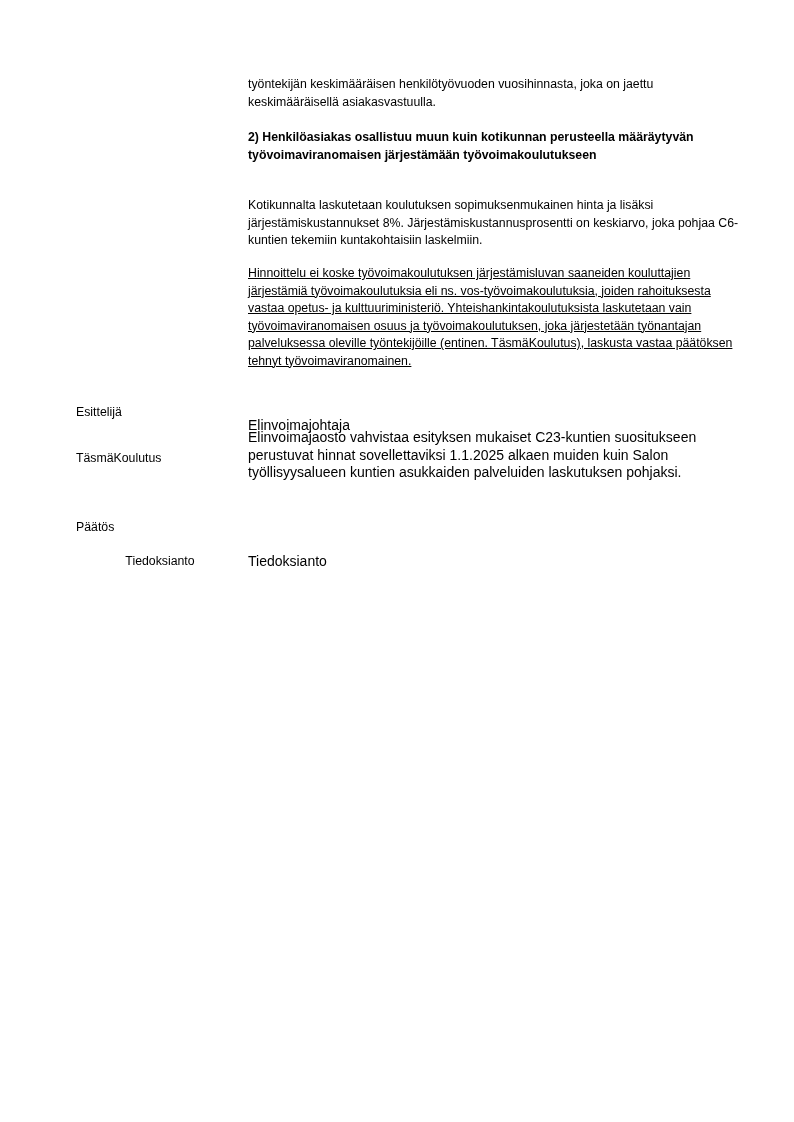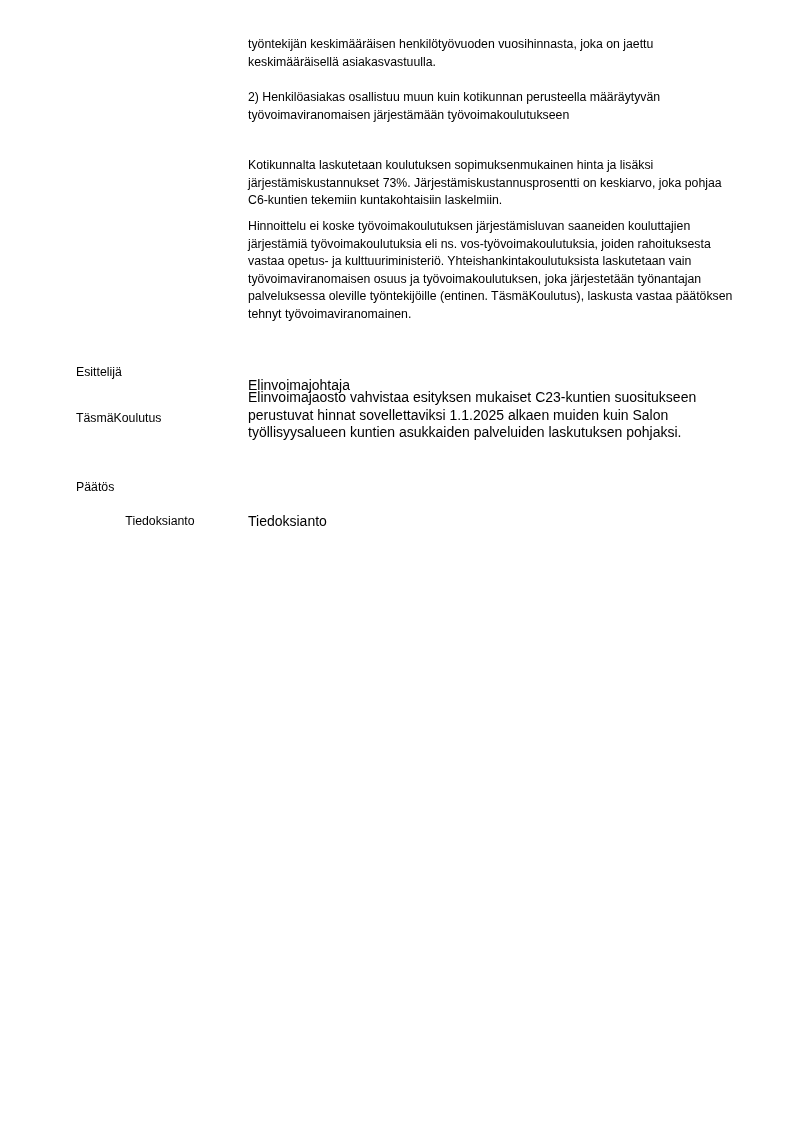--- a/index.html
+++ b/index.html
@@ -10,40 +10,41 @@
   body {
     font-family: "Liberation Sans", sans-serif;
     color: #000000;
   }
   .page {
     position: relative;
     width: 794px;
     height: 990px;
     background: #ffffff;
     overflow: hidden;
+    margin-top: 40px;
   }
   .content {
     position: absolute;
     left: 0;
     top: 0;
     width: 794px;
   }
   .body-col {
     position: absolute;
     left: 248px;
     width: 494px;
     font-size: 12.3px;
     line-height: 17.5px;
     text-align: left;
   }
   .para {
     margin: 0 0 13px 0;
   }
   .bold {
-    font-weight: normal;
+    font-weight: bold;
   }
   .row-label {
     position: absolute;
     left: 76px;
     width: 168px;
     font-size: 12.3px;
     line-height: 17.5px;
   }
   .row-value {
     position: absolute;
@@ -61,24 +62,24 @@
 
     <div class="body-col" style="top:36px;">
       <p class="para">työntekijän keskimääräisen henkilötyövuoden vuosihinnasta, joka on jaettu keskimääräisellä asiakasvastuulla.</p>
     </div>
 
     <div class="body-col" style="top:89px;">
       <p class="para bold">2) Henkilöasiakas osallistuu muun kuin kotikunnan perusteella määräytyvän työvoimaviranomaisen järjestämään työvoimakoulutukseen</p>
     </div>
 
     <div class="body-col" style="top:157px;">
-      <p class="para">Kotikunnalta laskutetaan koulutuksen sopimuksenmukainen hinta ja lisäksi järjestämiskustannukset 73%. Järjestämiskustannusprosentti on keskiarvo, joka pohjaa C6-kuntien tekemiin kuntakohtaisiin laskelmiin.</p>
+      <p class="para">Kotikunnalta laskutetaan koulutuksen sopimuksenmukainen hinta ja lisäksi järjestämiskustannukset 8%. Järjestämiskustannusprosentti on keskiarvo, joka pohjaa C6-kuntien tekemiin kuntakohtaisiin laskelmiin.</p>
     </div>
 
-    <div class="body-col" style="top:218px;">
+    <div class="body-col" style="top:225px;text-decoration:underline;">
       <p class="para">Hinnoittelu ei koske työvoimakoulutuksen järjestämisluvan saaneiden kouluttajien järjestämiä työvoimakoulutuksia eli ns. vos-työvoimakoulutuksia, joiden rahoituksesta vastaa opetus- ja kulttuuriministeriö. Yhteishankintakoulutuksista laskutetaan vain työvoimaviranomaisen osuus ja työvoimakoulutuksen, joka järjestetään työnantajan palveluksessa oleville työntekijöille (entinen. TäsmäKoulutus), laskusta vastaa päätöksen tehnyt työvoimaviranomainen.</p>
     </div>
 
     <div class="row-label" style="top:364px;">Esittelijä</div>
     <div class="row-value" style="top:377px;">Elinvoimajohtaja</div>
 
     <div class="row-label" style="top:410px;">TäsmäKoulutus</div>
     <div class="row-value" style="top:389px;">Elinvoimajaosto vahvistaa esityksen mukaiset C23-kuntien suositukseen perustuvat hinnat sovellettaviksi 1.1.2025 alkaen muiden kuin Salon työllisyysalueen kuntien asukkaiden palveluiden laskutuksen pohjaksi.</div>
 
     <div class="row-label" style="top:479px;">Päätös</div>

